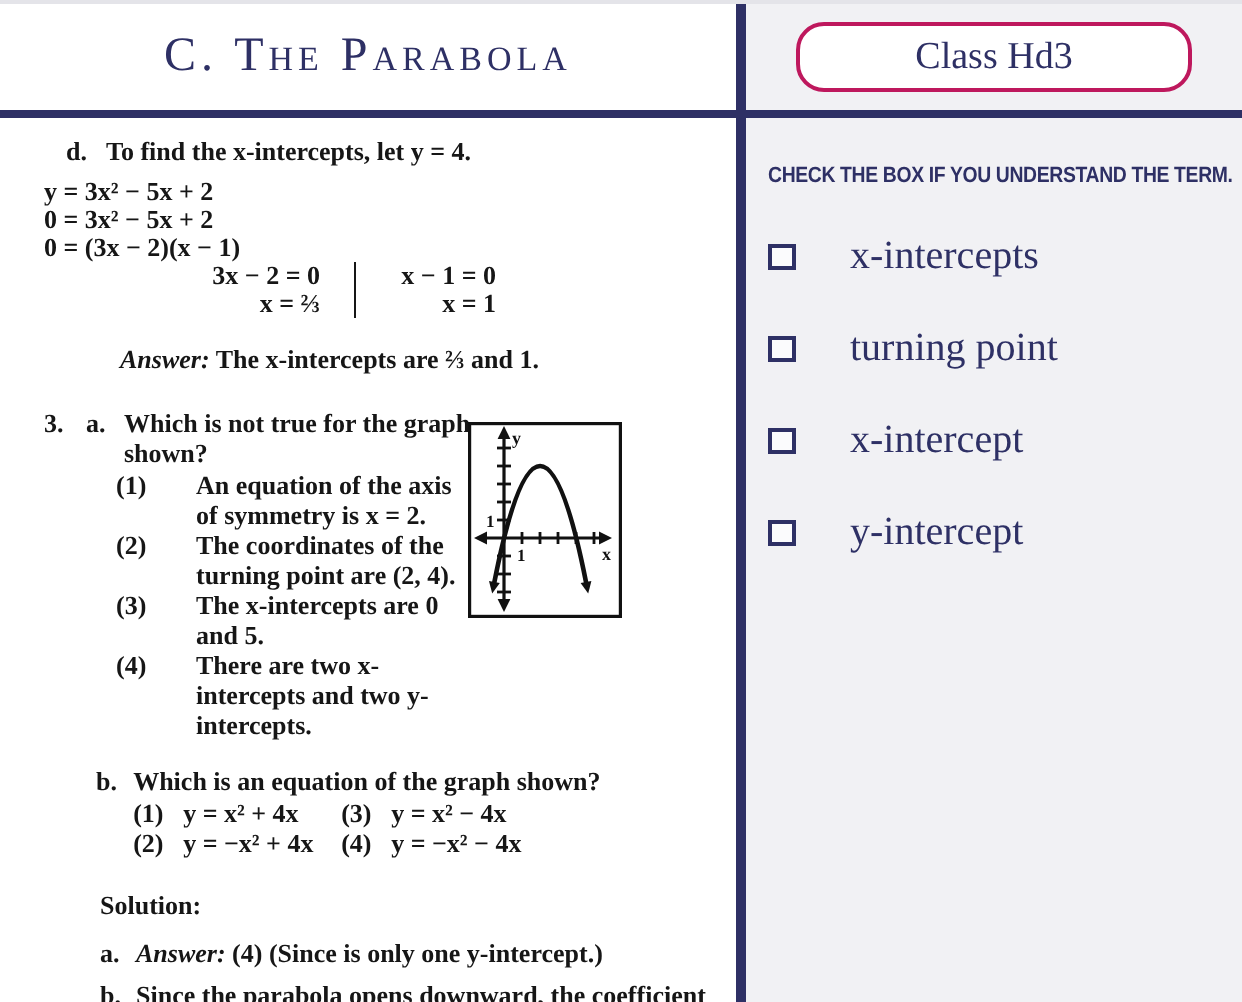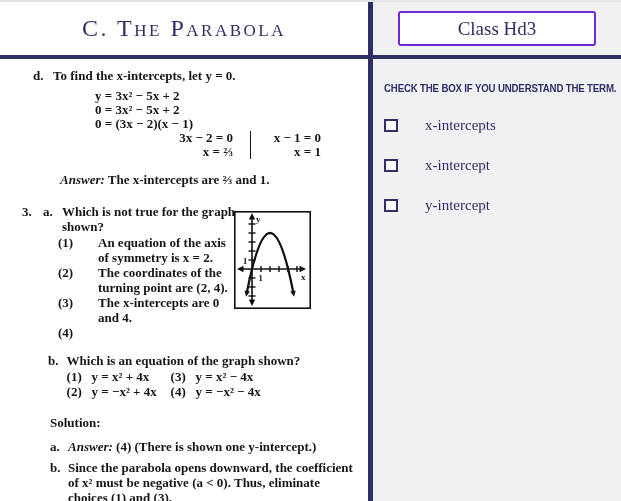--- a/index.html
+++ b/index.html
@@ -10,21 +10,21 @@
 
   
   .left-panel { position:absolute; left:0; top:0; width:368px; height:501px; background:#ffffff; }
   .left-header { height:57px; border-bottom:4px solid #2e3065; display:flex; align-items:center; justify-content:center; background:#fff; }
   .page-title { color:#2e3065; font-size:24px; font-variant:small-caps; letter-spacing:2.5px; }
 
   .left-content { padding:9px 8px 0 22px; font-size:13px; line-height:15px; color:#161616; font-weight:bold; }
 
   .example-d { display:flex; margin-left:11px; }
   .d-label { width:20px; }
-  .math-lines { margin-left:73px; margin-top:6px; line-height:14px; }
+  .math-lines { margin-top:6px; line-height:14px; }
   .math-split { display:flex; line-height:14px; }
   .split-left { width:156px; padding-right:17px; text-align:right; border-right:1.6px solid #161616; }
   .split-right { width:70px; text-align:right; }
   .answer-line { margin-top:13px; margin-left:38px; }
   .italic { font-style:italic; }
 
   .q3 { margin-top:17px; }
   .q3-row { display:flex; }
   .qnum { width:21px; }
   .qpart { width:19px; }
@@ -48,45 +48,45 @@
   .sol-body { width:290px; }
 
   .graph-box { position:absolute; left:234px; top:209px; width:77px; height:98px; background:#fff; }
 
   
   .divider { position:absolute; left:368px; top:0; width:5px; height:501px; background:#2e3065; }
 
   
   .right-panel { position:absolute; left:373px; top:0; width:248px; height:501px; background:#f1f1f4; }
   .right-header { height:57px; border-bottom:4px solid #2e3065; display:flex; align-items:center; justify-content:center; }
-  .class-btn { width:198px; height:35px; background:#fff; border:2px solid #6d28d9; border-radius:3px;
+  .class-btn { width:198px; height:35px; background:#fff; border:2px solid #be185d; border-radius:14px;
                color:#2e3065; font-size:19px; display:flex; align-items:center; justify-content:center;
                font-family:"Liberation Serif", serif; cursor:pointer; }
   .checklist { padding:23px 0 0 11px;text-align:right; }
   .check-instruction { color:#2e3065; font-family:"Liberation Sans", sans-serif; font-size:11px; font-weight:bold;
                        letter-spacing:-0.2px; white-space:nowrap; transform:scaleX(0.88); transform-origin:left; }
   .check-row { display:flex; align-items:center; margin-top:23px; }
   .checkbox { width:14px; height:13px; border:2.4px solid #2e3065; background:#fbfbfd; flex:none; cursor:pointer; }
-  .term-label { margin-left:27px; color:#2e3065; font-size:15px; }
+  .term-label { margin-left:27px; color:#2e3065; font-size:20px; }
 </style>
 </head>
 <body>
 
 <div class="app">
 
   <div class="left-panel">
     <div class="left-header">
       <div class="page-title">C. The Parabola</div>
     </div>
 
     <div class="left-content">
 
       <div class="example-d">
         <span class="d-label">d.</span>
-        <span>To find the x-intercepts, let y = 0.</span>
+        <span>To find the x-intercepts, let y = 4.</span>
       </div>
 
       <div class="math-lines">
         <div>y = 3x² − 5x + 2</div>
         <div>0 = 3x² − 5x + 2</div>
         <div>0 = (3x − 2)(x − 1)</div>
         <div class="math-split">
           <div class="split-left">
             <div>3x − 2 = 0</div>
             <div>x = ⅔</div>
@@ -113,24 +113,25 @@
               <div class="choice">
                 <span class="cnum">(1)</span>
                 <span class="ctext">An equation of the axis of symmetry is x = 2.</span>
               </div>
               <div class="choice">
                 <span class="cnum">(2)</span>
                 <span class="ctext">The coordinates of the turning point are (2, 4).</span>
               </div>
               <div class="choice">
                 <span class="cnum">(3)</span>
-                <span class="ctext">The x-intercepts are 0 and 4.</span>
+                <span class="ctext">The x-intercepts are 0 and 5.</span>
               </div>
               <div class="choice">
                 <span class="cnum">(4)</span>
+                <span class="ctext">There are two x-intercepts and two y-intercepts.</span>
               </div>
             </div>
           </div>
         </div>
       </div>
 
       <div class="q3b">
         <span class="qpart">b.</span>
         <div class="qb-body">
           <div>Which is an equation of the graph shown?</div>
@@ -154,21 +155,21 @@
           </div>
         </div>
       </div>
 
       <div class="solution-heading">Solution:</div>
       <div class="sol-row sol-a">
         <span class="sol-label">a.</span>
         <div class="sol-body">
           <span class="italic">Answer:</span>
           <span>(4)</span>
-          <span>(There is shown one y-intercept.)</span>
+          <span>(Since is only one y-intercept.)</span>
         </div>
       </div>
       <div class="sol-row sol-b">
         <span class="sol-label">b.</span>
         <div class="sol-body">Since the parabola opens downward, the coefficient of x² must be negative (a &lt; 0). Thus, eliminate choices (1) and (3).</div>
       </div>
     </div>
 
     <div class="graph-box">
       <svg width="77" height="98" viewBox="0 0 77 98">
@@ -220,20 +221,24 @@
     </div>
     <div class="checklist">
       <div class="check-instruction">CHECK THE BOX IF YOU UNDERSTAND THE TERM.</div>
 
       <div class="check-row">
         <div class="checkbox"></div>
         <div class="term-label">x-intercepts</div>
       </div>
       <div class="check-row">
         <div class="checkbox"></div>
+        <div class="term-label">turning point</div>
+      </div>
+      <div class="check-row">
+        <div class="checkbox"></div>
         <div class="term-label">x-intercept</div>
       </div>
       <div class="check-row">
         <div class="checkbox"></div>
         <div class="term-label">y-intercept</div>
       </div>
     </div>
   </div>
 
 </div>

